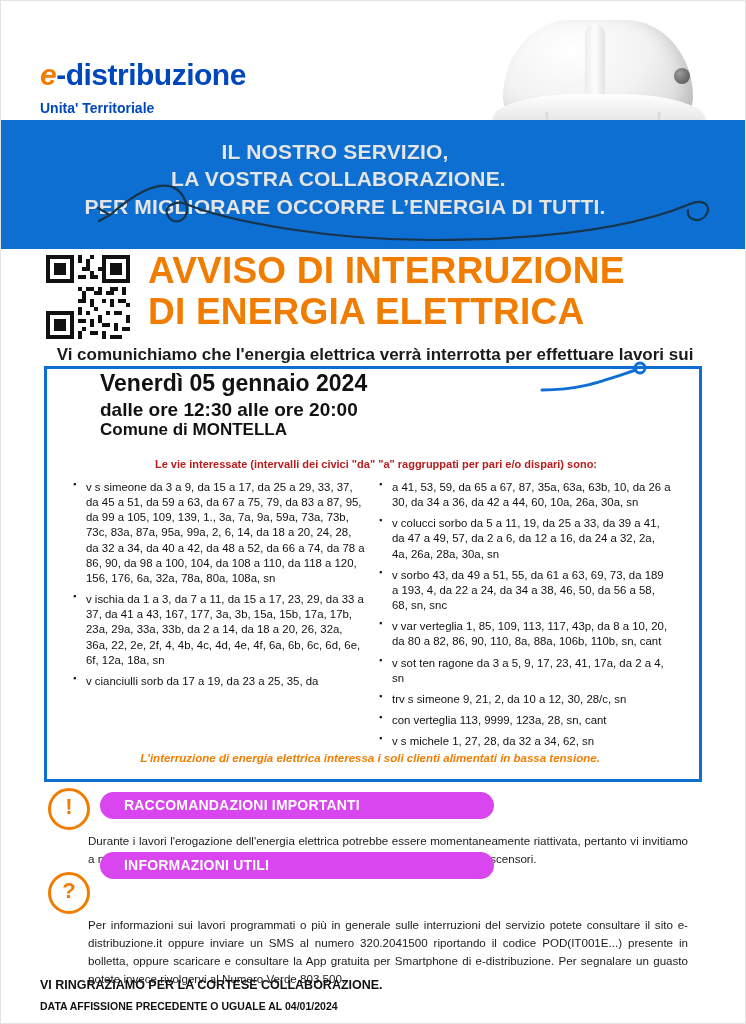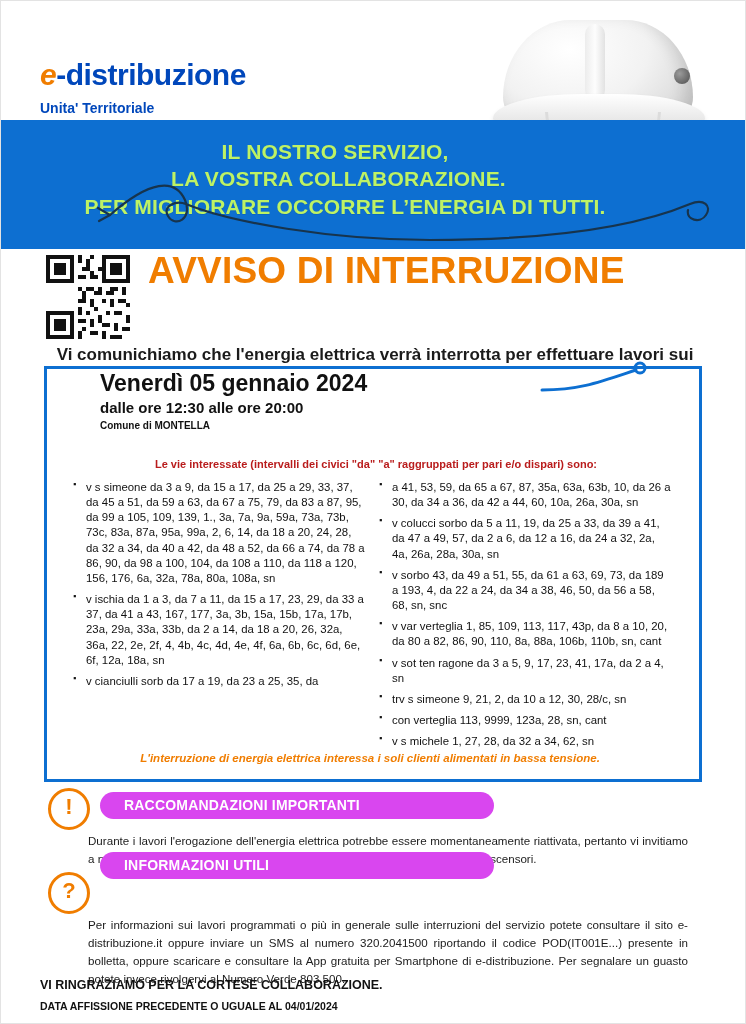--- a/index.html
+++ b/index.html
@@ -48,21 +48,21 @@
     border:3px solid #dcdcdc;border-top:none;border-radius:0 0 60px 60px;
   }
 
   
   .banner{
     position:absolute;left:0;top:120px;width:746px;height:129px;
     background:#0d6fd1;
   }
   .banner .txt{
     position:absolute;left:0;top:18px;width:690px;text-align:center;
-    color:#bef264;font-weight:700;font-size:21px;line-height:1.30;
+    color:#e5e5e5;font-weight:700;font-size:21px;line-height:1.30;
     letter-spacing:.2px;
     text-shadow:0 1px 0 rgba(0,0,0,.08);
   }
   .banner .txt span{display:block;}
   .banner .l1{padding-right:20px;}
   .banner .l2{padding-right:13px;}
   .banner .l3{}
   
   .cable{position:absolute;left:0;top:120px;width:746px;height:135px;pointer-events:none;}
 
@@ -87,25 +87,25 @@
     border:3px solid #0d6fd1;background:#fff;
   }
   .box-pointer{position:absolute;left:540px;top:360px;width:130px;height:40px;}
 
   .date{
     position:absolute;left:100px;top:370px;
     font-size:23px;font-weight:700;color:#111;
   }
   .hours{
     position:absolute;left:100px;top:399px;
-    font-size:15px;font-weight:700;color:#111;
+    font-size:19px;font-weight:700;color:#111;
   }
   .comune{
     position:absolute;left:100px;top:420px;
-    font-size:10px;font-weight:700;color:#111;
+    font-size:17px;font-weight:700;color:#111;
   }
   .streets-head{
     position:absolute;left:56px;top:458px;width:640px;
     font-size:11px;font-weight:700;color:#b91c1c;text-align:center;
   }
   .cols{
     position:absolute;left:60px;top:480px;width:625px;height:265px;
   }
   .col{
     position:absolute;top:0;width:295px;
@@ -242,20 +242,21 @@
         <rect x="19" y="18" width="2" height="1"></rect>
       <rect x="8" y="19" width="1" height="2"></rect>
         <rect x="12" y="5" width="1" height="1"></rect>
       <rect x="13" y="3" width="2" height="1"></rect>
         <rect x="16" y="8" width="1" height="1"></rect>
     </g>
   </svg>
 
   <div class="title">
     <div>AVVISO DI INTERRUZIONE</div>
+    <div>DI ENERGIA ELETTRICA</div>
   </div>
   <div class="subtitle">Vi comunichiamo che l'energia elettrica verrà interrotta per effettuare lavori sui nostri impianti.</div>
 
   <div class="box"></div>
   <svg class="box-pointer" viewBox="0 0 130 40">
     <path d="M2 30 C 40 30, 60 22, 96 10" fill="none" stroke="#0d6fd1" stroke-width="3" stroke-linecap="round"></path>
     <circle cx="100" cy="8" r="5" fill="none" stroke="#0d6fd1" stroke-width="3"></circle>
   </svg>
 
   <div class="date">Venerdì 05 gennaio 2024</div>

